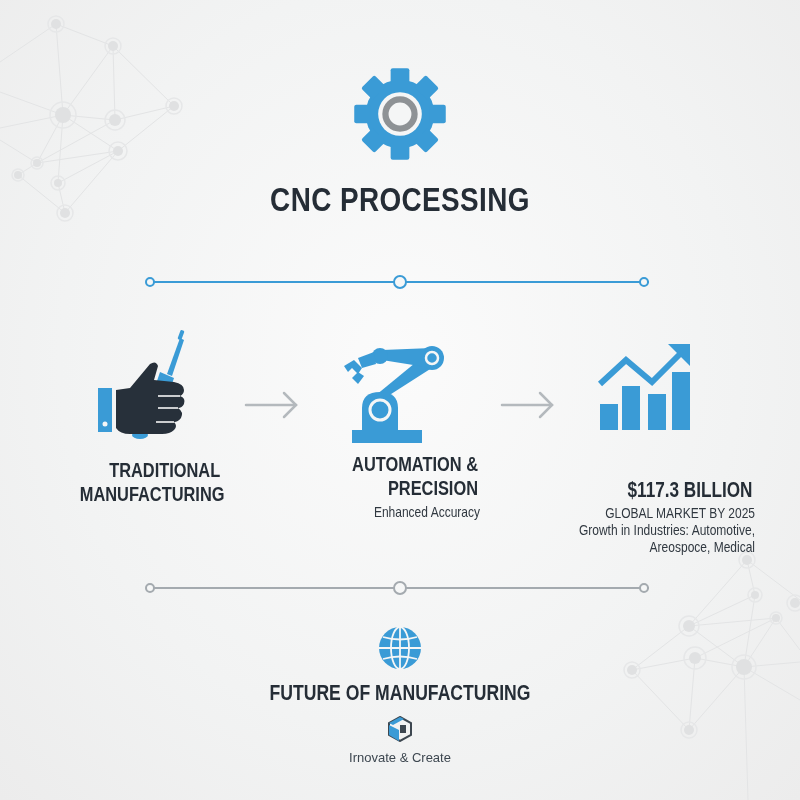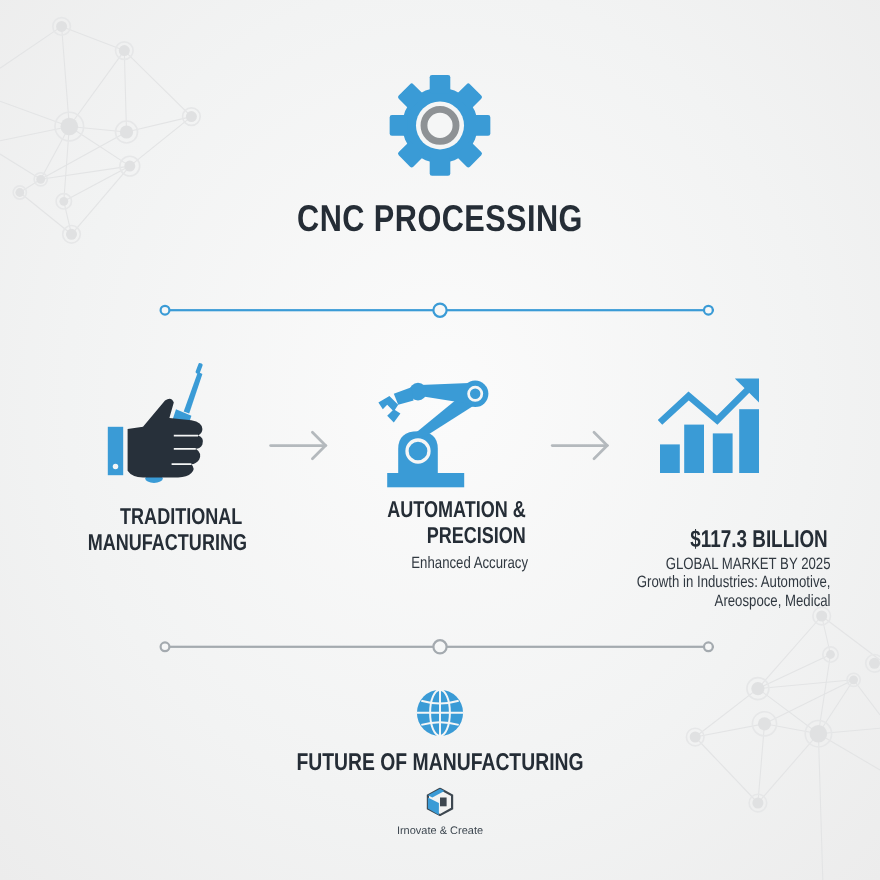--- a/index.html
+++ b/index.html
@@ -52,21 +52,21 @@
 
   .globe { top: 626px; width: 44px; height: 44px; }
   .future {
     top: 680px; width: 800px; text-align: center;
     font-size: 22px; font-weight: bold; color: #252d36;
     transform: scaleX(0.8); transform-origin: center;
   }
   .cube { top: 716px; width: 26px; height: 26px; }
   .tagline {
     top: 750px; width: 800px; text-align: center;
-    font-size: 10px; color: #3d4750;
+    font-size: 13px; color: #3d4750;
   }
 </style>
 </head>
 <body>
 
 <svg class="bg-network tl" viewBox="0 0 200 230">
   <g stroke="#e3e4e5" stroke-width="1" fill="none">
     <line x1="56" y1="24" x2="113" y2="46"></line>
     <line x1="56" y1="24" x2="0" y2="62"></line>
     <line x1="56" y1="24" x2="63" y2="115"></line>

